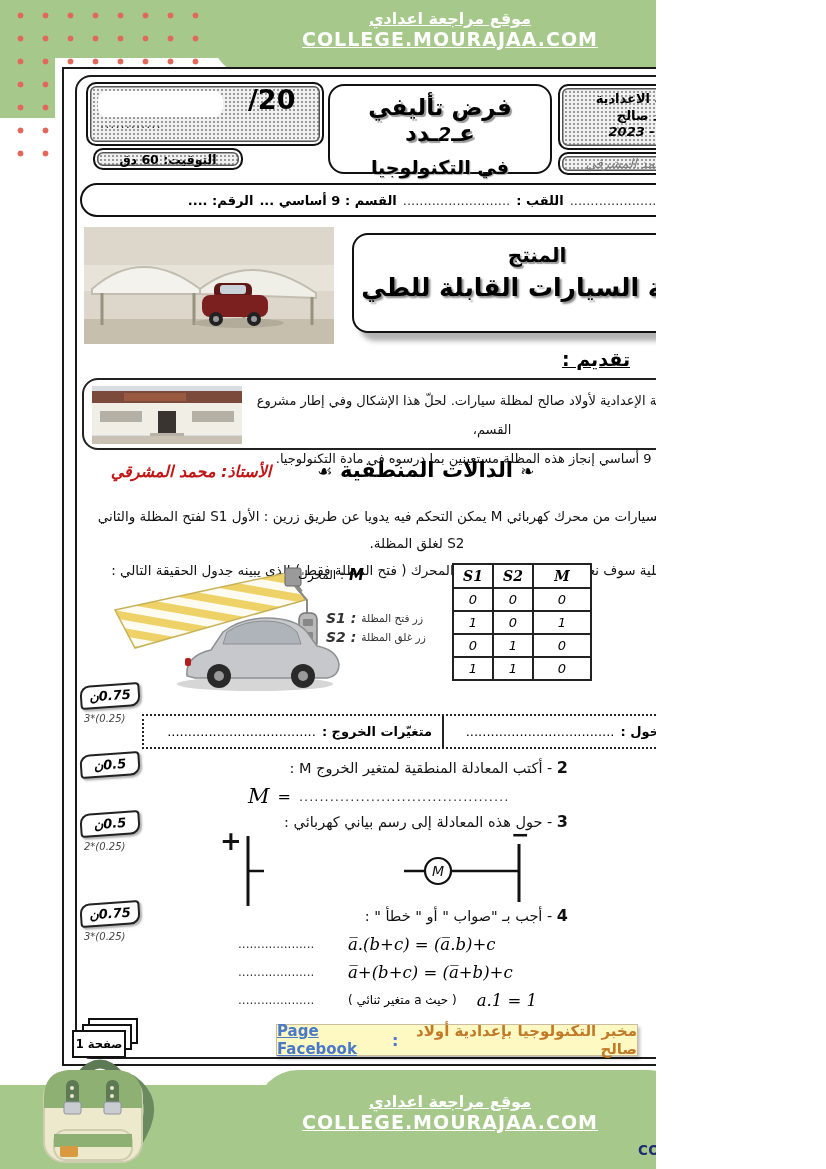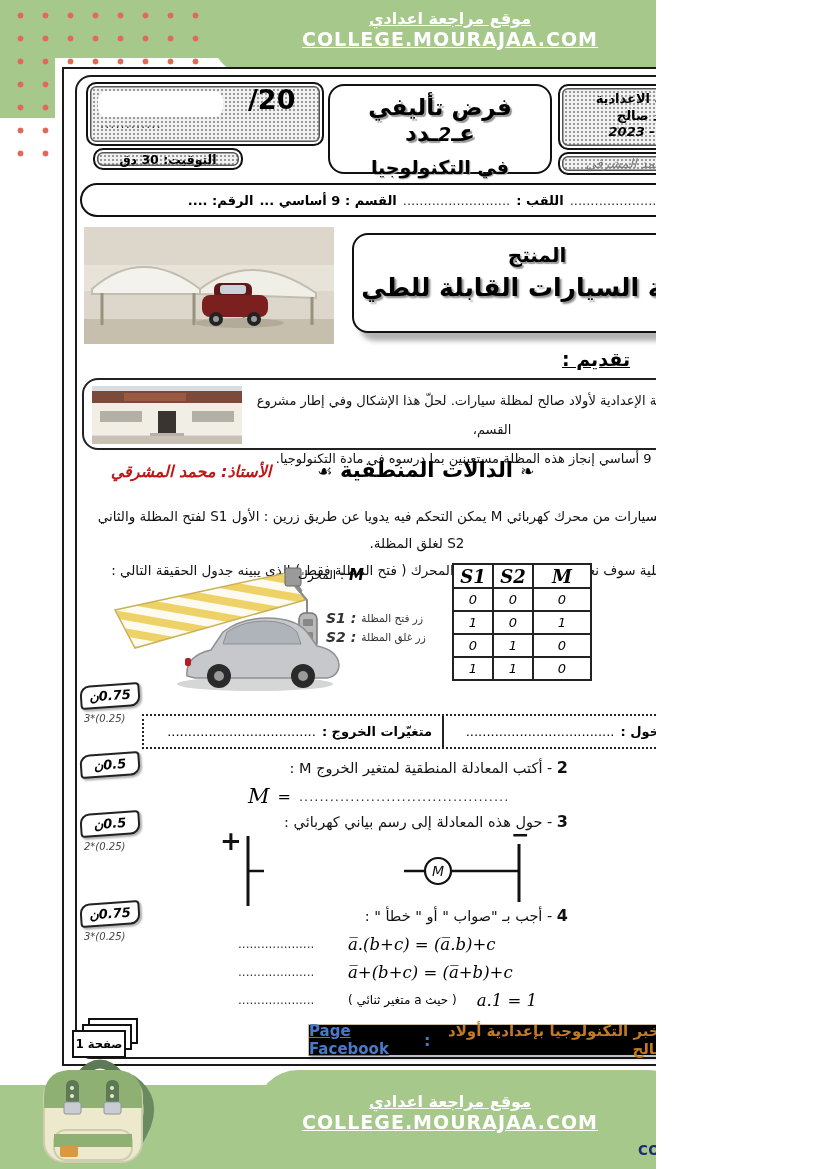--- a/index.html
+++ b/index.html
@@ -55,21 +55,21 @@
   .sec-teacher{left:96px;top:462px;width:190px;text-align:center;font-size:16px;font-weight:bold;font-style:italic;color:#c11616;direction:rtl}
   .par{left:92px;top:503px;width:650px;direction:rtl;text-align:center;font-size:13.5px;line-height:27px;color:#111}
   .lbl{display:flex;align-items:center;gap:5px}
   .lblM{left:298px;top:566px;font-size:12px}
   .lblM .sym{font-size:15px;font-weight:bold;font-style:italic}
   .lblS{font-size:10.5px;color:#333}
   .lblS .sym{font-size:14px;font-weight:bold;font-style:italic}
   .lblS1{left:326px;top:610px}
   .lblS2{left:326px;top:629px}
   table.tt{position:absolute;left:452px;top:563px;border-collapse:collapse;background:#fff}
-  table.tt th{width:40px;height:24px;border:2px solid #222;font-family:"DejaVu Serif",serif;font-style:italic;font-weight:bold;font-size:18px}
+  table.tt th{width:40px;height:24px;border:2px solid #222;font-family:"DejaVu Serif",serif;font-style:italic;font-weight:bold;font-size:14px}
   table.tt th.mcol{width:58px}
   table.tt td{height:23px;border:2px solid #222;text-align:center;font-style:italic;font-size:13px}
   .q{position:absolute;direction:rtl;right:88px;font-size:14.5px;color:#111;white-space:nowrap}
   .q .qnum{font-size:16px;font-weight:bold}
   .ansbox{left:142px;top:714px;width:602px;height:35px;border:2px dotted #222;display:flex;direction:rtl;background:#fff}
   .ansbox .cell{flex:1;display:flex;align-items:center;padding:0 10px;gap:6px;font-size:13px}
   .ansbox .cell+.cell{border-right:2px solid #222}
   .ansbox .lb{font-weight:bold;white-space:nowrap}
   .score{position:absolute;left:80px;width:60px;height:24px;background:#fff;border:2px solid #222;border-radius:10px 4px 10px 4px;transform:rotate(-4deg);font-style:italic;font-weight:bold;font-size:13px;text-align:center;line-height:20px;box-shadow:2px 2px 2px rgba(0,0,0,.3);direction:rtl}
   .score-detail{position:absolute;left:84px;font-size:10px;color:#444;font-style:italic}
@@ -77,21 +77,21 @@
   .m-eq .mvar{font-family:"DejaVu Serif",serif;font-style:italic;font-size:21px}
   .m-eq .sg{font-size:16px}
   .m-eq .dots{font-size:13px;color:#333;letter-spacing:1px}
   .q4row{position:absolute;left:238px;width:360px;height:24px;display:flex;align-items:center;gap:20px}
   .q4dots{font-size:12px;color:#333;width:90px;overflow:hidden;white-space:nowrap}
   .q4note{font-size:12px;direction:rtl}
   .q4eq{font-family:"DejaVu Serif",serif;font-style:italic;font-size:16.5px;white-space:nowrap}
   .pageicon{left:72px;top:1018px;width:66px;height:42px}
   .pg{position:absolute;background:#fff;border:2px solid #111;width:50px;height:26px}
   .pg-front{left:0;top:12px;width:54px;height:28px;display:flex;align-items:center;justify-content:center;font-size:11.5px;font-weight:bold;direction:rtl}
-  .fbbox{left:308px;top:1024px;width:362px;height:32px;background:#000000;border:1px solid #cdbb9e;box-shadow:2px 3px 3px rgba(0,0,0,.25);display:flex;align-items:center;justify-content:center;gap:0}
+  .fbbox{left:276px;top:1024px;width:362px;height:32px;background:#fef9c3;border:1px solid #cdbb9e;box-shadow:2px 3px 3px rgba(0,0,0,.25);display:flex;align-items:center;justify-content:center;gap:0}
   .fbbox .fl{color:#4a79c9;font-weight:bold;font-size:15px;text-decoration:underline}
   .fbbox .fc{color:#4a79c9;font-weight:bold}
   .fbbox .fn{color:#c07a28;font-weight:bold;font-size:15px;direction:rtl}
   .logo-caption{left:638px;top:1142px;width:178px;text-align:center;font-size:13.5px;font-weight:bold;color:#202a72;letter-spacing:.3px}
 </style>
 </head>
 <body>
 
 <div id="page">
 
@@ -145,21 +145,21 @@
   </div>
   <div class="abs title-box">
     <span class="t1">فرض تأليفي عـ</span><span class="t1 tnum">2</span><span class="t1">ـدد</span>
     <span class="t2">في التكنولوجيا</span>
   </div>
   <div class="abs stipple bx score20-box">
     <div class="abs score20-blank"></div>
     <div class="abs score20-dots">............</div>
     <div class="abs score20-val">/20</div>
   </div>
-  <div class="abs stipple bx time-box">التوقيت: 30 دق</div>
+  <div class="abs stipple bx time-box">التوقيت: 60 دق</div>
 
   <div class="abs student-row">
     <span class="lb">الاسم :</span>
     <span class="dt">..........................</span>
     <span class="lb">اللقب :</span>
     <span class="dt">..........................</span>
     <span class="lb">القسم : 9 أساسي ...</span>
     <span class="lb">الرقم: ....</span>
   </div>
 

